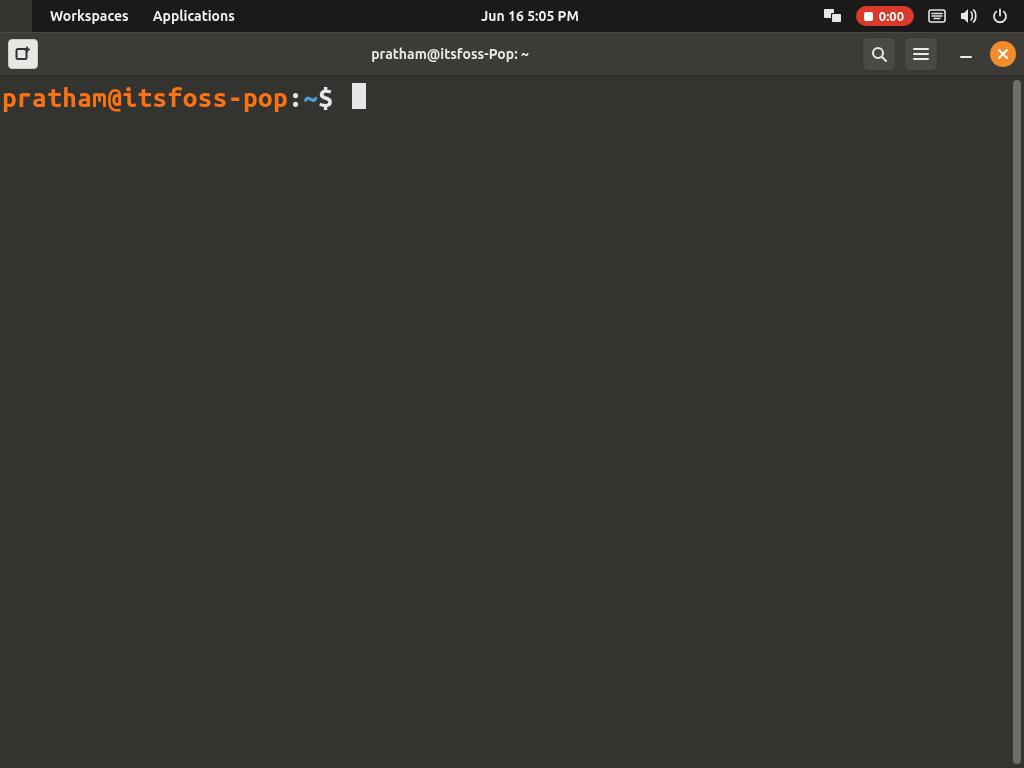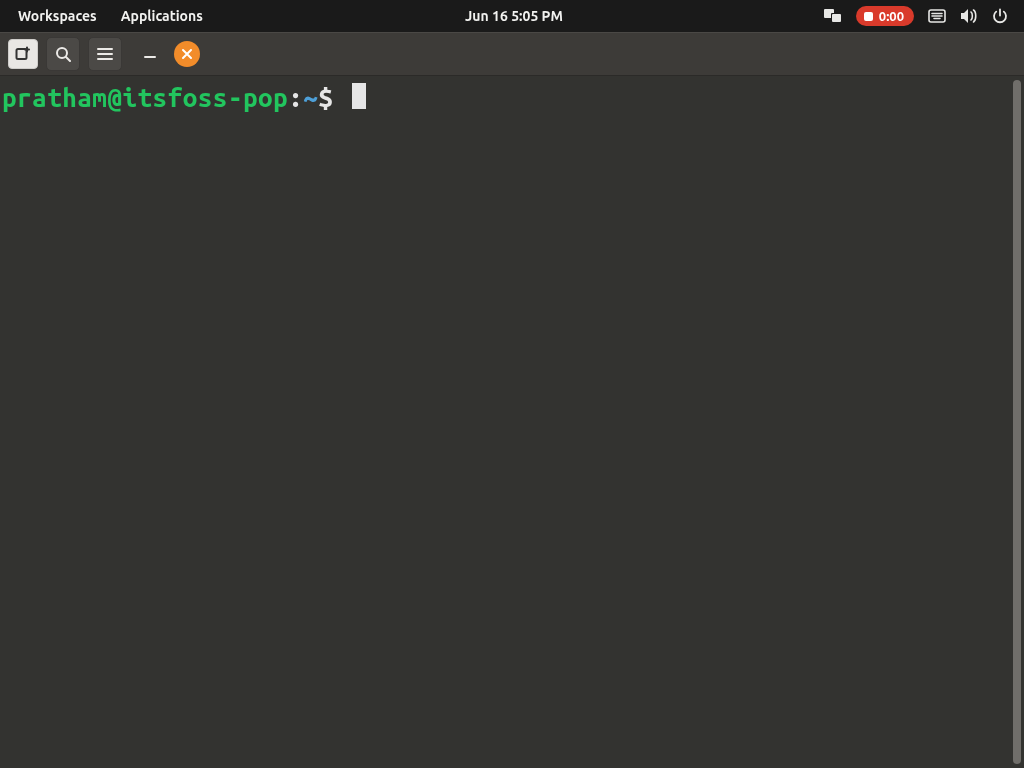--- a/index.html
+++ b/index.html
@@ -16,20 +16,21 @@
   
   .topbar {
     height: 32px;
     background: #1a1a1a;
     display: flex;
     align-items: center;
     color: #f2f2f0;
     font-size: 14px;
     font-weight: 700;
     position: relative;
+    margin-left: 32px;
   }
   .topbar .left  { display:flex; align-items:center; gap:24px; padding-left:18px; }
   .topbar .center{
     position:absolute; left:4px; right:0; text-align:center;
     pointer-events:none; font-weight:700;
   }
   .topbar .center span{ pointer-events:auto; }
   .topbar .right { margin-left:auto; display:flex; align-items:center; gap:14px; padding-right:16px;justify-content:space-between; }
   .topbar .clickable { cursor:pointer; }
   .topbar svg { display:block; }
@@ -105,21 +106,21 @@
     position:absolute; inset:0;
     padding:6px 6px 6px 2px;
     font-family:"Ubuntu Mono","DejaVu Sans Mono","Liberation Mono",monospace;
     font-size:26px;
     font-weight:700;
     line-height:1.25;
     letter-spacing:0.5px;
     white-space:pre;
     overflow:hidden;
   }
-  .prompt-user{ color:#22c55e; }
+  .prompt-user{ color:#f97316; }
   .prompt-sep { color:#e6e6e6; }
   .prompt-path{ color:#4ea0d8; }
   .prompt-sym { color:#e6e6e6; }
   .cursor{
     display:inline-block;
     width:14px; height:26px;
     background:#e6e6e6;
     vertical-align:-2px;
     margin-left:4px;
   }
@@ -183,20 +184,21 @@
 </div>
 
 <div class="winbar">
   <div class="new-tab-btn">
     <svg width="16" height="16" viewBox="0 0 16 16" fill="none" stroke="#333" stroke-width="2">
       <rect x="1.5" y="3" width="10" height="10" rx="1.5"></rect>
       <path d="M12 1.5v4M10 3.5h4" stroke-linecap="round"></path>
     </svg>
   </div>
 
+  <div class="title">pratham@itsfoss-Pop: ~</div>
 
   <div class="icon-btn">
     <svg width="16" height="16" viewBox="0 0 16 16" fill="none" stroke="#eceae7" stroke-width="2" stroke-linecap="round">
       <circle cx="7" cy="7" r="5"></circle>
       <path d="M11 11l4 4"></path>
     </svg>
   </div>
 
   <div class="icon-btn">
     <svg width="16" height="14" viewBox="0 0 16 14" fill="none" stroke="#eceae7" stroke-width="2" stroke-linecap="round">

